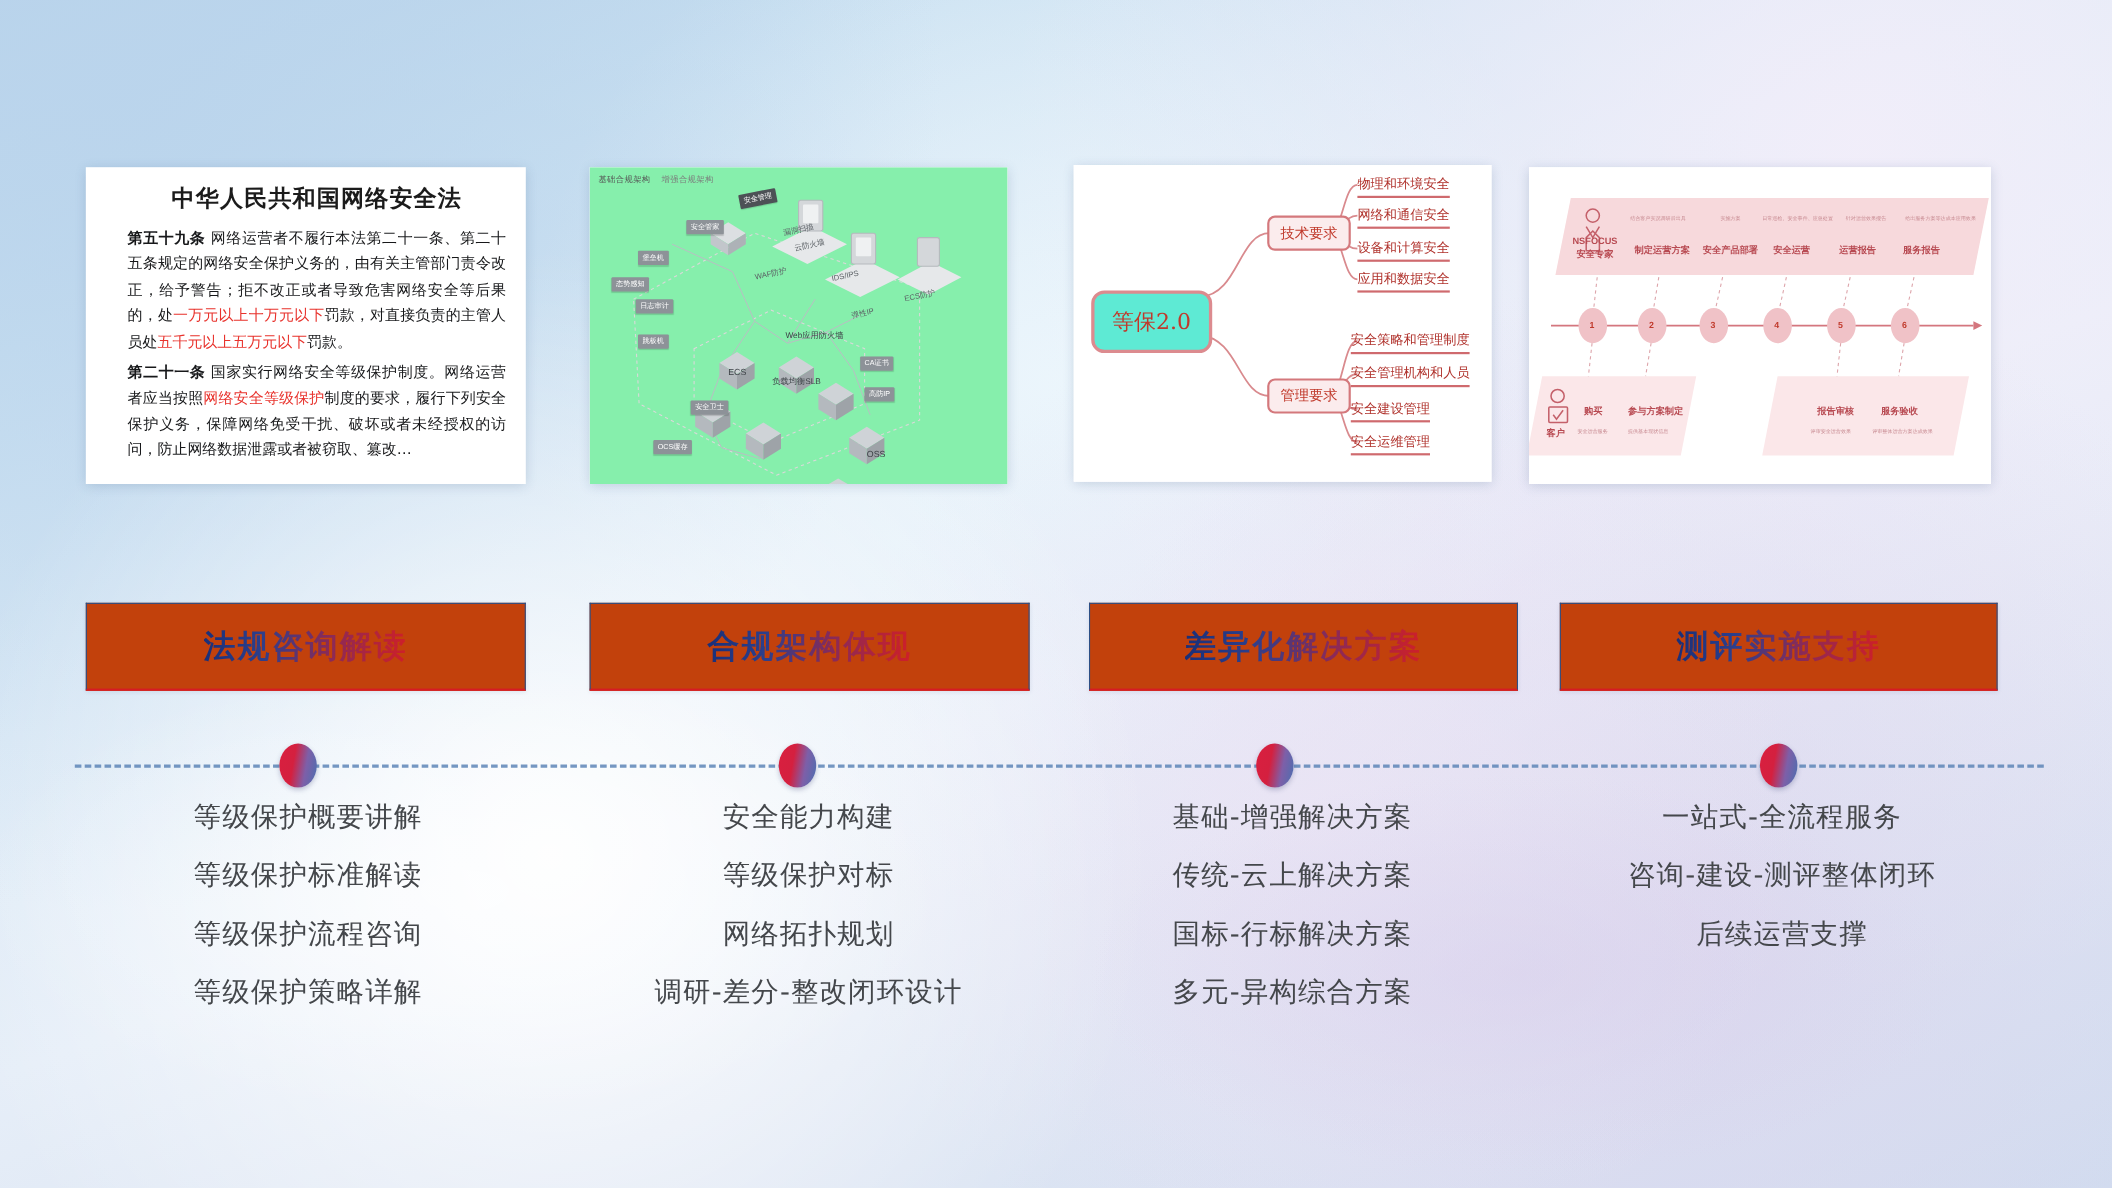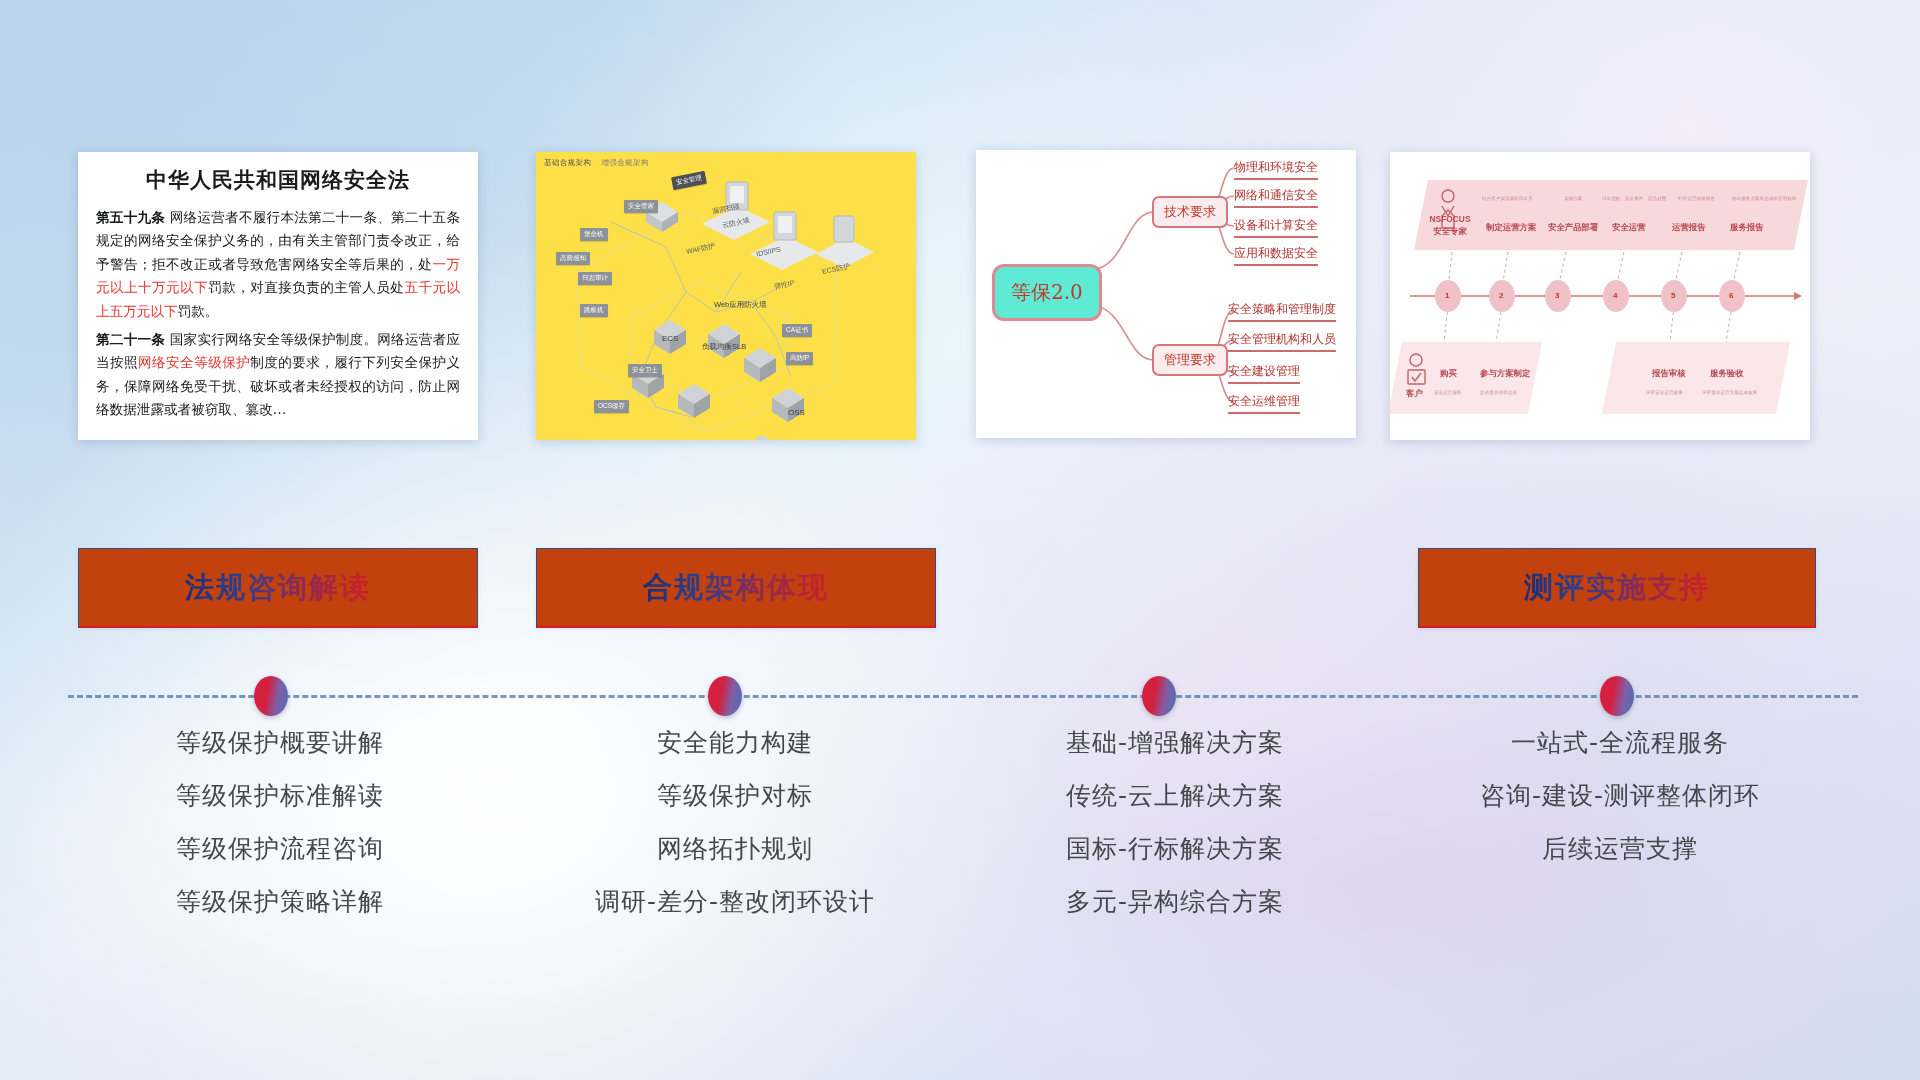--- a/index.html
+++ b/index.html
@@ -34,35 +34,35 @@
     position:absolute; background:#fff;
     box-shadow:0 2px 10px rgba(60,90,130,0.22);
     overflow:hidden;
   }
   .card.c1 { left:78px;  top:152px; width:400px; height:288px; }
   .card.c2 { left:536px; top:152px; width:380px; height:288px; }
   .card.c3 { left:976px; top:150px; width:380px; height:288px; }
   .card.c4 { left:1390px;top:152px; width:420px; height:288px; }
 
   
-  .law { padding:14px 18px 10px 18px; }
+  .law { padding:14px 18px 10px 18px;margin-left:20px; }
   .law-title {
     text-align:center; font-weight:bold; font-size:21px; color:#1b1b1b;
     letter-spacing:1px; margin-bottom:12px; font-family:"DejaVu Sans",sans-serif;
   }
   .law-p {
     font-size:13.6px; line-height:1.72; color:#17181a; text-align:justify;
     font-family:"DejaVu Sans",sans-serif;
   }
   .law-p + .law-p { margin-top:5px; }
   .law-art { font-weight:bold; }
   .law-red { color:#e8322c; }
 
   
-  .arch { position:absolute; inset:0; background:#fde047; }
+  .arch { position:absolute; inset:0; background:#86efac; }
   .arch-hdr { position:absolute; left:8px; top:6px; font-size:7.5px; color:#7b7b7b; letter-spacing:.4px; }
   .arch-hdr b { color:#555; font-weight:normal; margin-right:10px; }
   .arch svg { position:absolute; left:0; top:0; }
   .tagbox {
     position:absolute; background:#8d9298; color:#fff; font-size:6.5px;
     padding:2px 4px; border-radius:1px; white-space:nowrap;
     box-shadow:0 1px 1px rgba(0,0,0,.15);
   }
   .tagbox.dark { background:#4d5156; }
   .lbl { position:absolute; font-size:7px; color:#5a5f64; white-space:nowrap; }
@@ -378,20 +378,23 @@
       </div>
     </div>
   </div>
 
   <div class="titles">
     <div class="tbox t1">
       <span>法规咨询解读</span>
     </div>
     <div class="tbox t2">
       <span>合规架构体现</span>
+    </div>
+    <div class="tbox t3">
+      <span>差异化解决方案</span>
     </div>
     <div class="tbox t4">
       <span>测评实施支持</span>
     </div>
   </div>
 
   <div class="tl-line"></div>
   <div class="tl-dot d1"></div>
   <div class="tl-dot d2"></div>
   <div class="tl-dot d3"></div>

